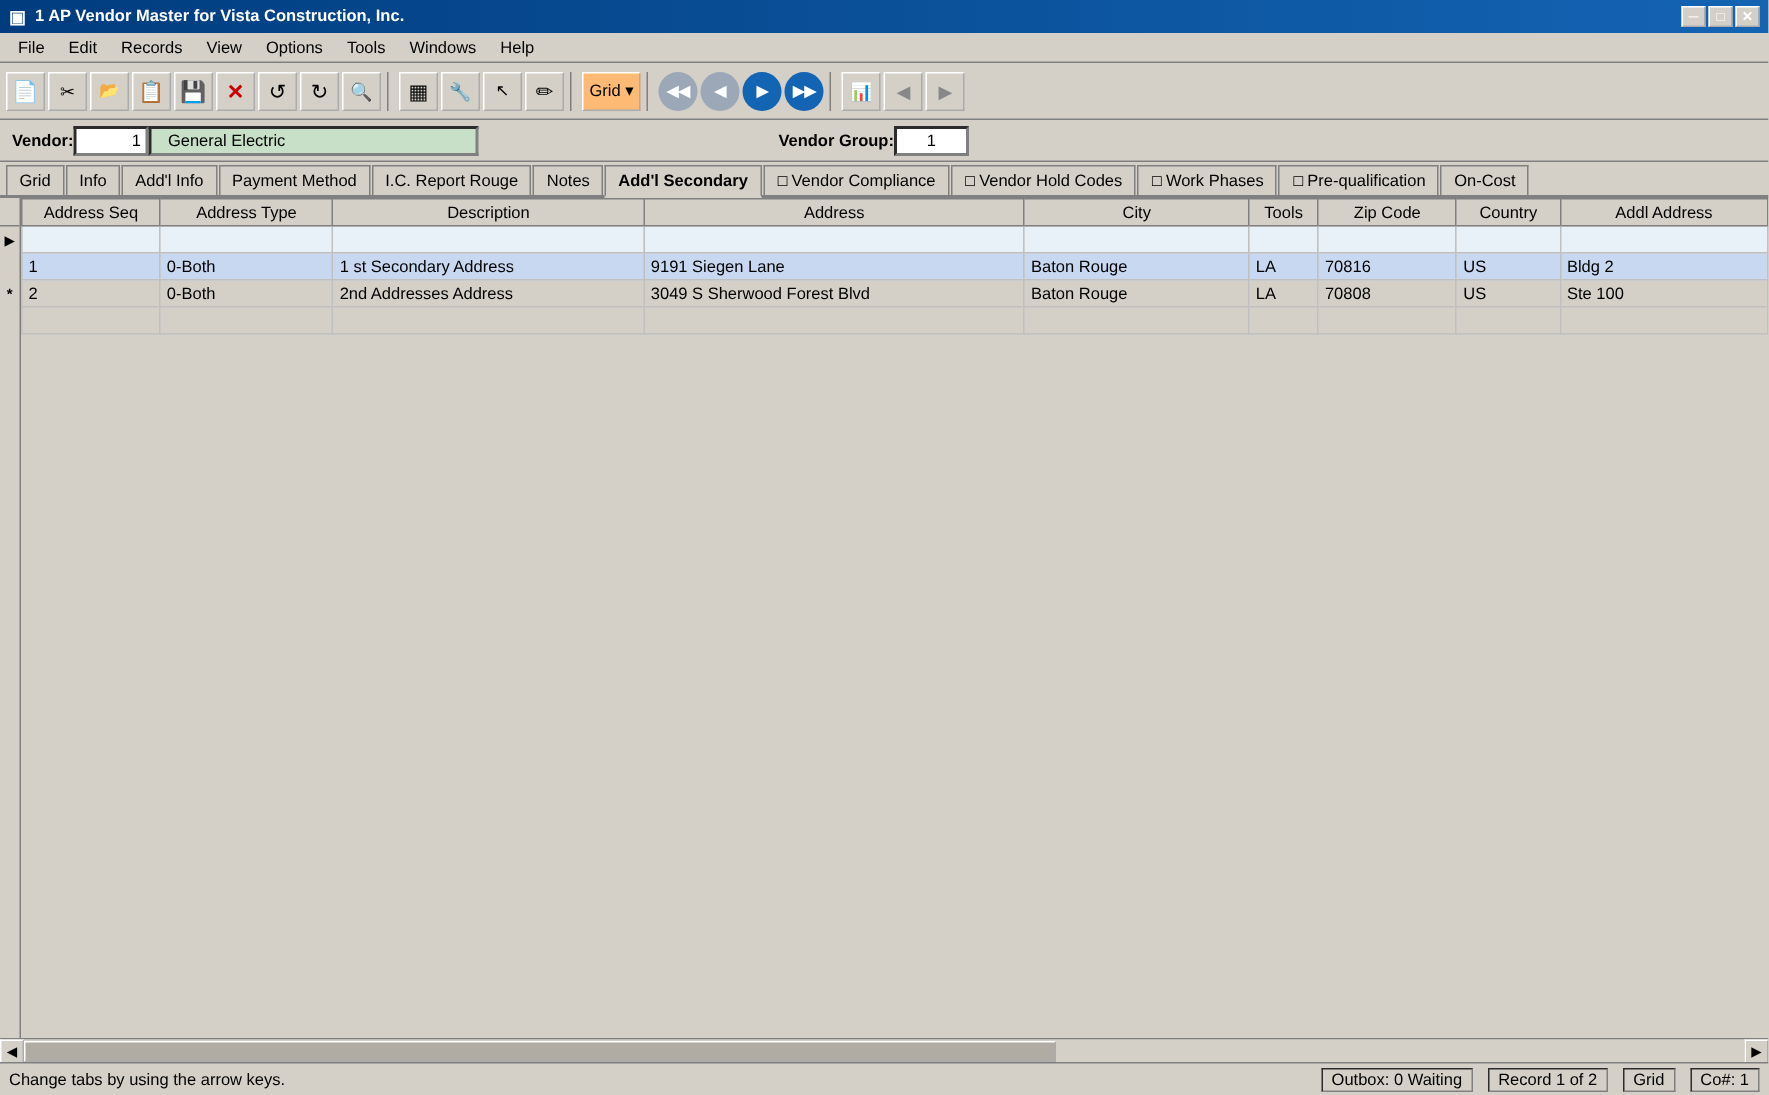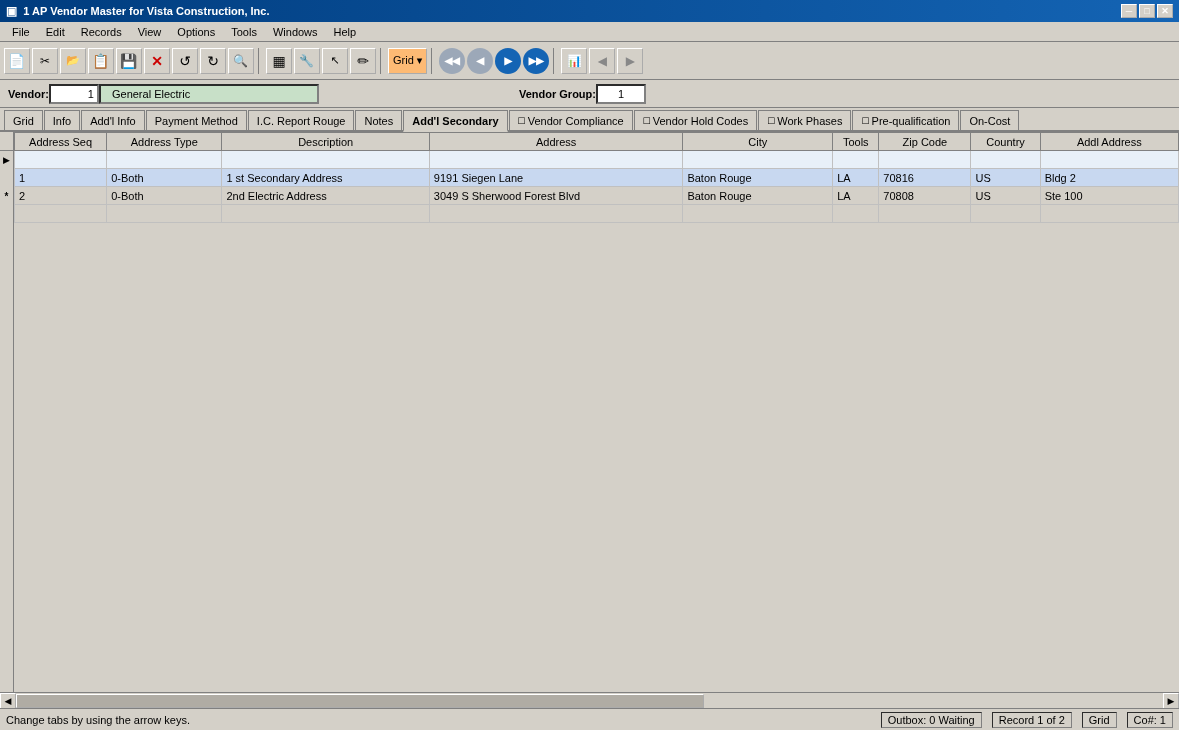--- a/index.html
+++ b/index.html
@@ -363,21 +363,21 @@
               <td>Baton Rouge</td>
               <td>LA</td>
               <td>70816</td>
               <td>US</td>
               <td>Bldg 2</td>
             </tr>
 
             <tr>
               <td>2</td>
               <td>0-Both</td>
-              <td>2nd Electric Address</td>
+              <td>2nd Addresses Address</td>
               <td>3049 S Sherwood Forest Blvd</td>
               <td>Baton Rouge</td>
               <td>LA</td>
               <td>70808</td>
               <td>US</td>
               <td>Ste 100</td>
             </tr>
 
             <tr>
               <td></td>

